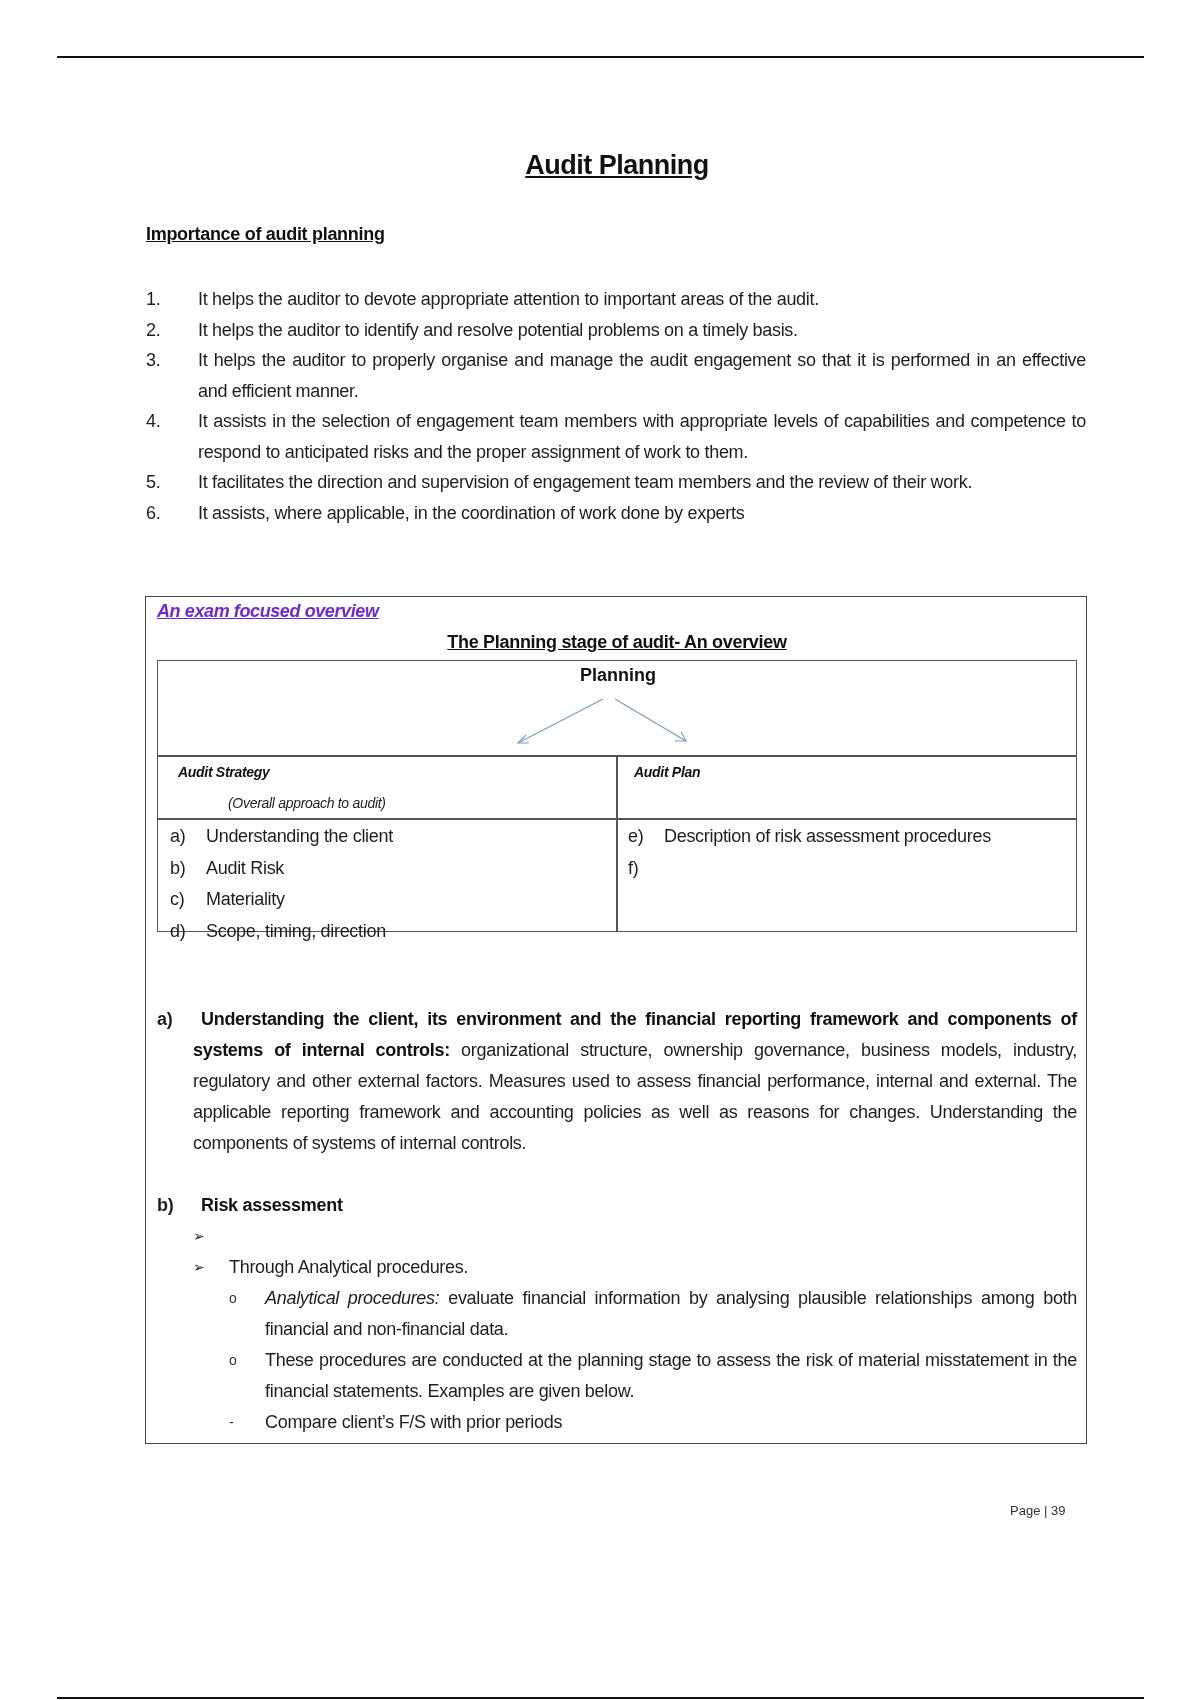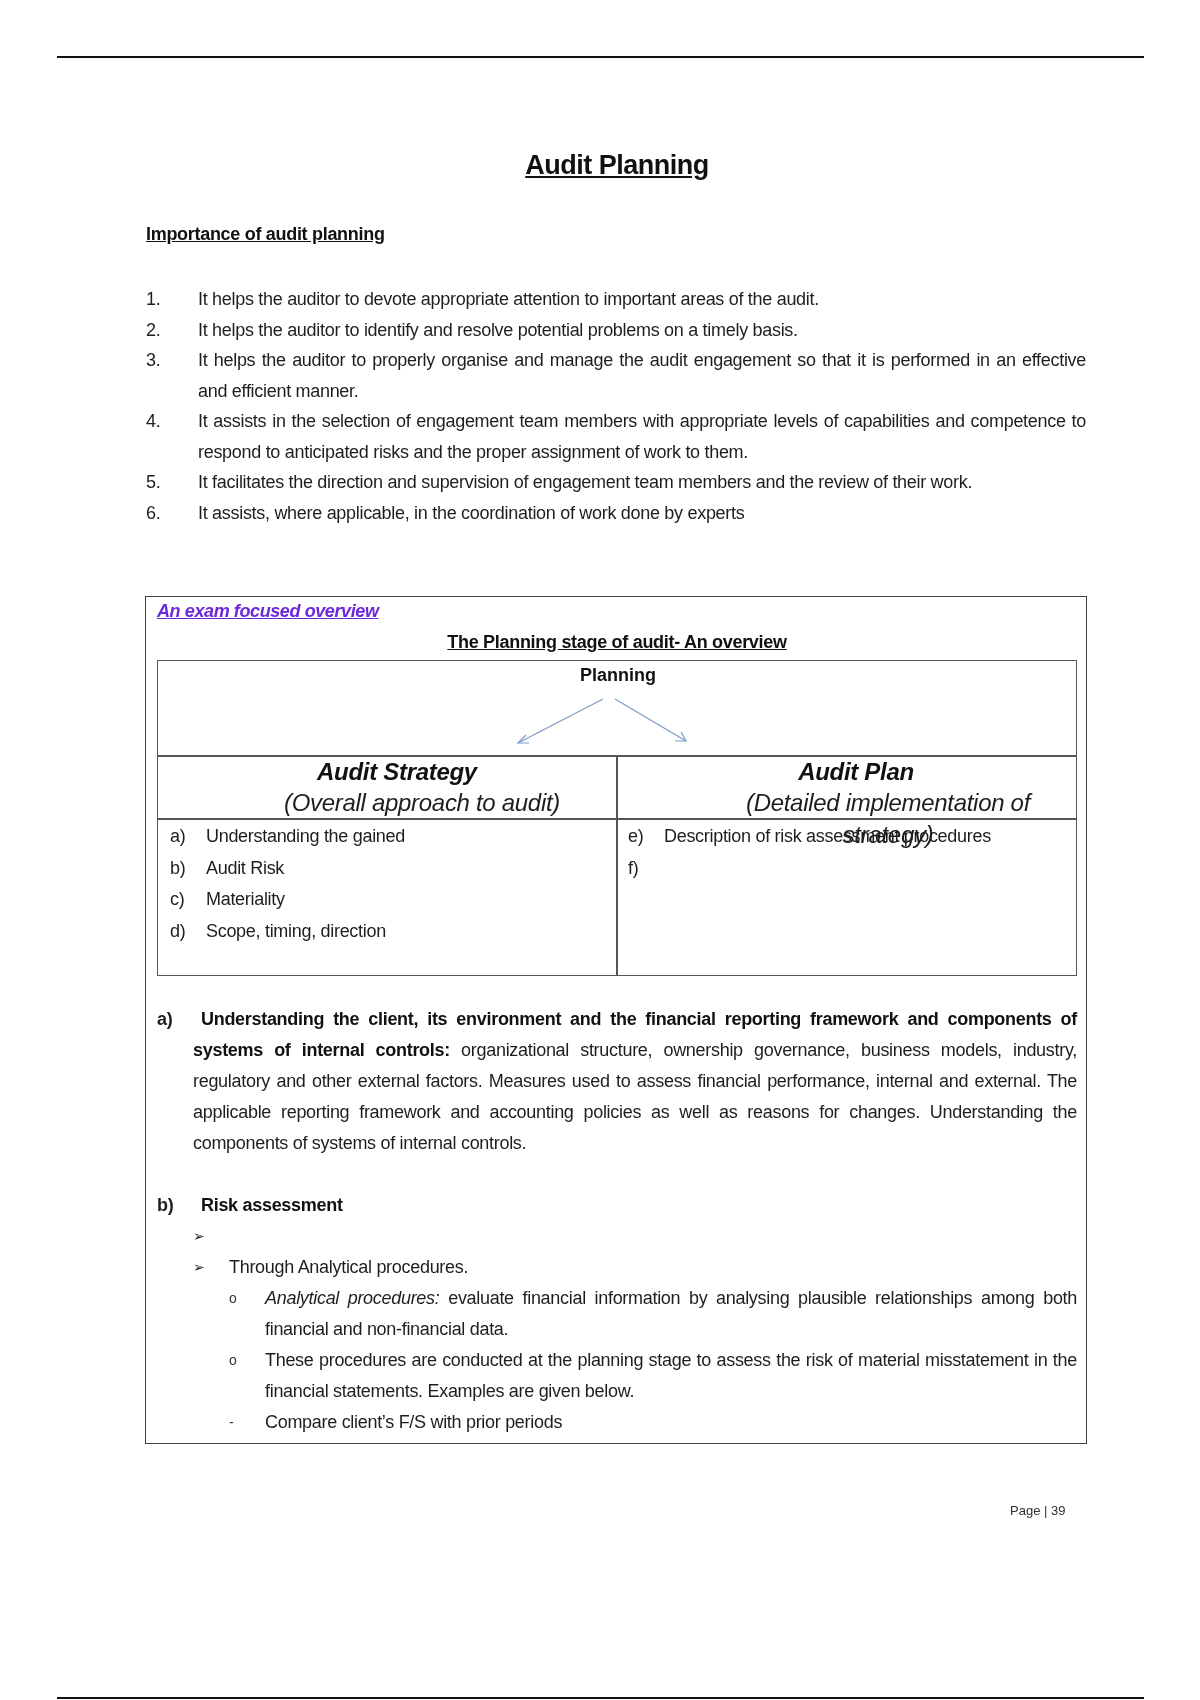--- a/index.html
+++ b/index.html
@@ -35,33 +35,33 @@
   .box-label {
     position: absolute; top: 601px; left: 157px; font-size: 18px; font-style: italic;
     font-weight: bold; text-decoration: underline; color: #6d28d9; letter-spacing: -0.4px;
   }
   .overview-title {
     position: absolute; top: 632px; left: 0; width: 1234px; text-align: center;
     font-size: 18px; font-weight: bold; text-decoration: underline; color: #111;
     letter-spacing: -0.3px;
   }
   .inner {
-    position: absolute; top: 660px; left: 157px; width: 920px; height: 316px;
+    position: absolute; top: 660px; left: 157px; width: 920px; height: 272px;
     border: 1.5px solid #555; box-sizing: border-box;
   }
   .inner .hdiv1 { position: absolute; top: 94px; left: 0; right: 0; height: 1.5px; background: #555; }
   .inner .hdiv2 { position: absolute; top: 157px; left: 0; right: 0; height: 1.5px; background: #555; }
   .inner .vdiv { position: absolute; top: 94px; bottom: 0; left: 458px; width: 1.5px; background: #555; }
   .planning-label {
     position: absolute; top: 4px; left: 0; width: 920px; text-align: center;
     font-size: 18px; font-weight: bold; color: #111;
   }
   .arrows { position: absolute; top: 34px; left: 340px; width: 240px; height: 60px; }
 
-  .col-head { position: absolute; font-size: 24px; letter-spacing: -0.3px; text-align: center; }
+  .col-head { position: absolute; font-size: 14px; letter-spacing: -0.3px; text-align: left; }
   .col-head .h { font-weight: bold; font-style: italic; color: #111; line-height: 30px; }
   .col-head .s { font-style: italic; line-height: 32px; }
   .col-left { left: 0; width: 458px; top: 96px; }
   .col-left .h { padding-left: 20px; }
   .col-left .s { padding-left: 70px; }
   .col-right { left: 460px; width: 460px; top: 96px; }
   .col-right .h { padding-left: 16px; }
   .col-right .s { padding-left: 80px; }
 
   .col-list { position: absolute; top: 160px; font-size: 18px; line-height: 31.5px; letter-spacing: -0.3px; }
@@ -143,27 +143,26 @@
   <div class="hdiv1"></div>
   <div class="hdiv2"></div>
   <div class="vdiv"></div>
 
   <div class="col-head col-left">
     <div class="h">Audit Strategy</div>
     <div class="s">(Overall approach to audit)</div>
   </div>
   <div class="col-head col-right">
     <div class="h">Audit Plan</div>
-    <div class="s">(Detailed implementation of strategy)</div>
   </div>
 
   <div class="col-list left">
     <div class="li">
         <span class="lt">a)</span>
-        <span>Understanding the gained</span>
+        <span>Understanding the client</span>
       </div>
     <div class="li">
         <span class="lt">b)</span>
         <span>Audit Risk</span>
       </div>
     <div class="li">
         <span class="lt">c)</span>
         <span>Materiality</span>
       </div>
     <div class="li">

